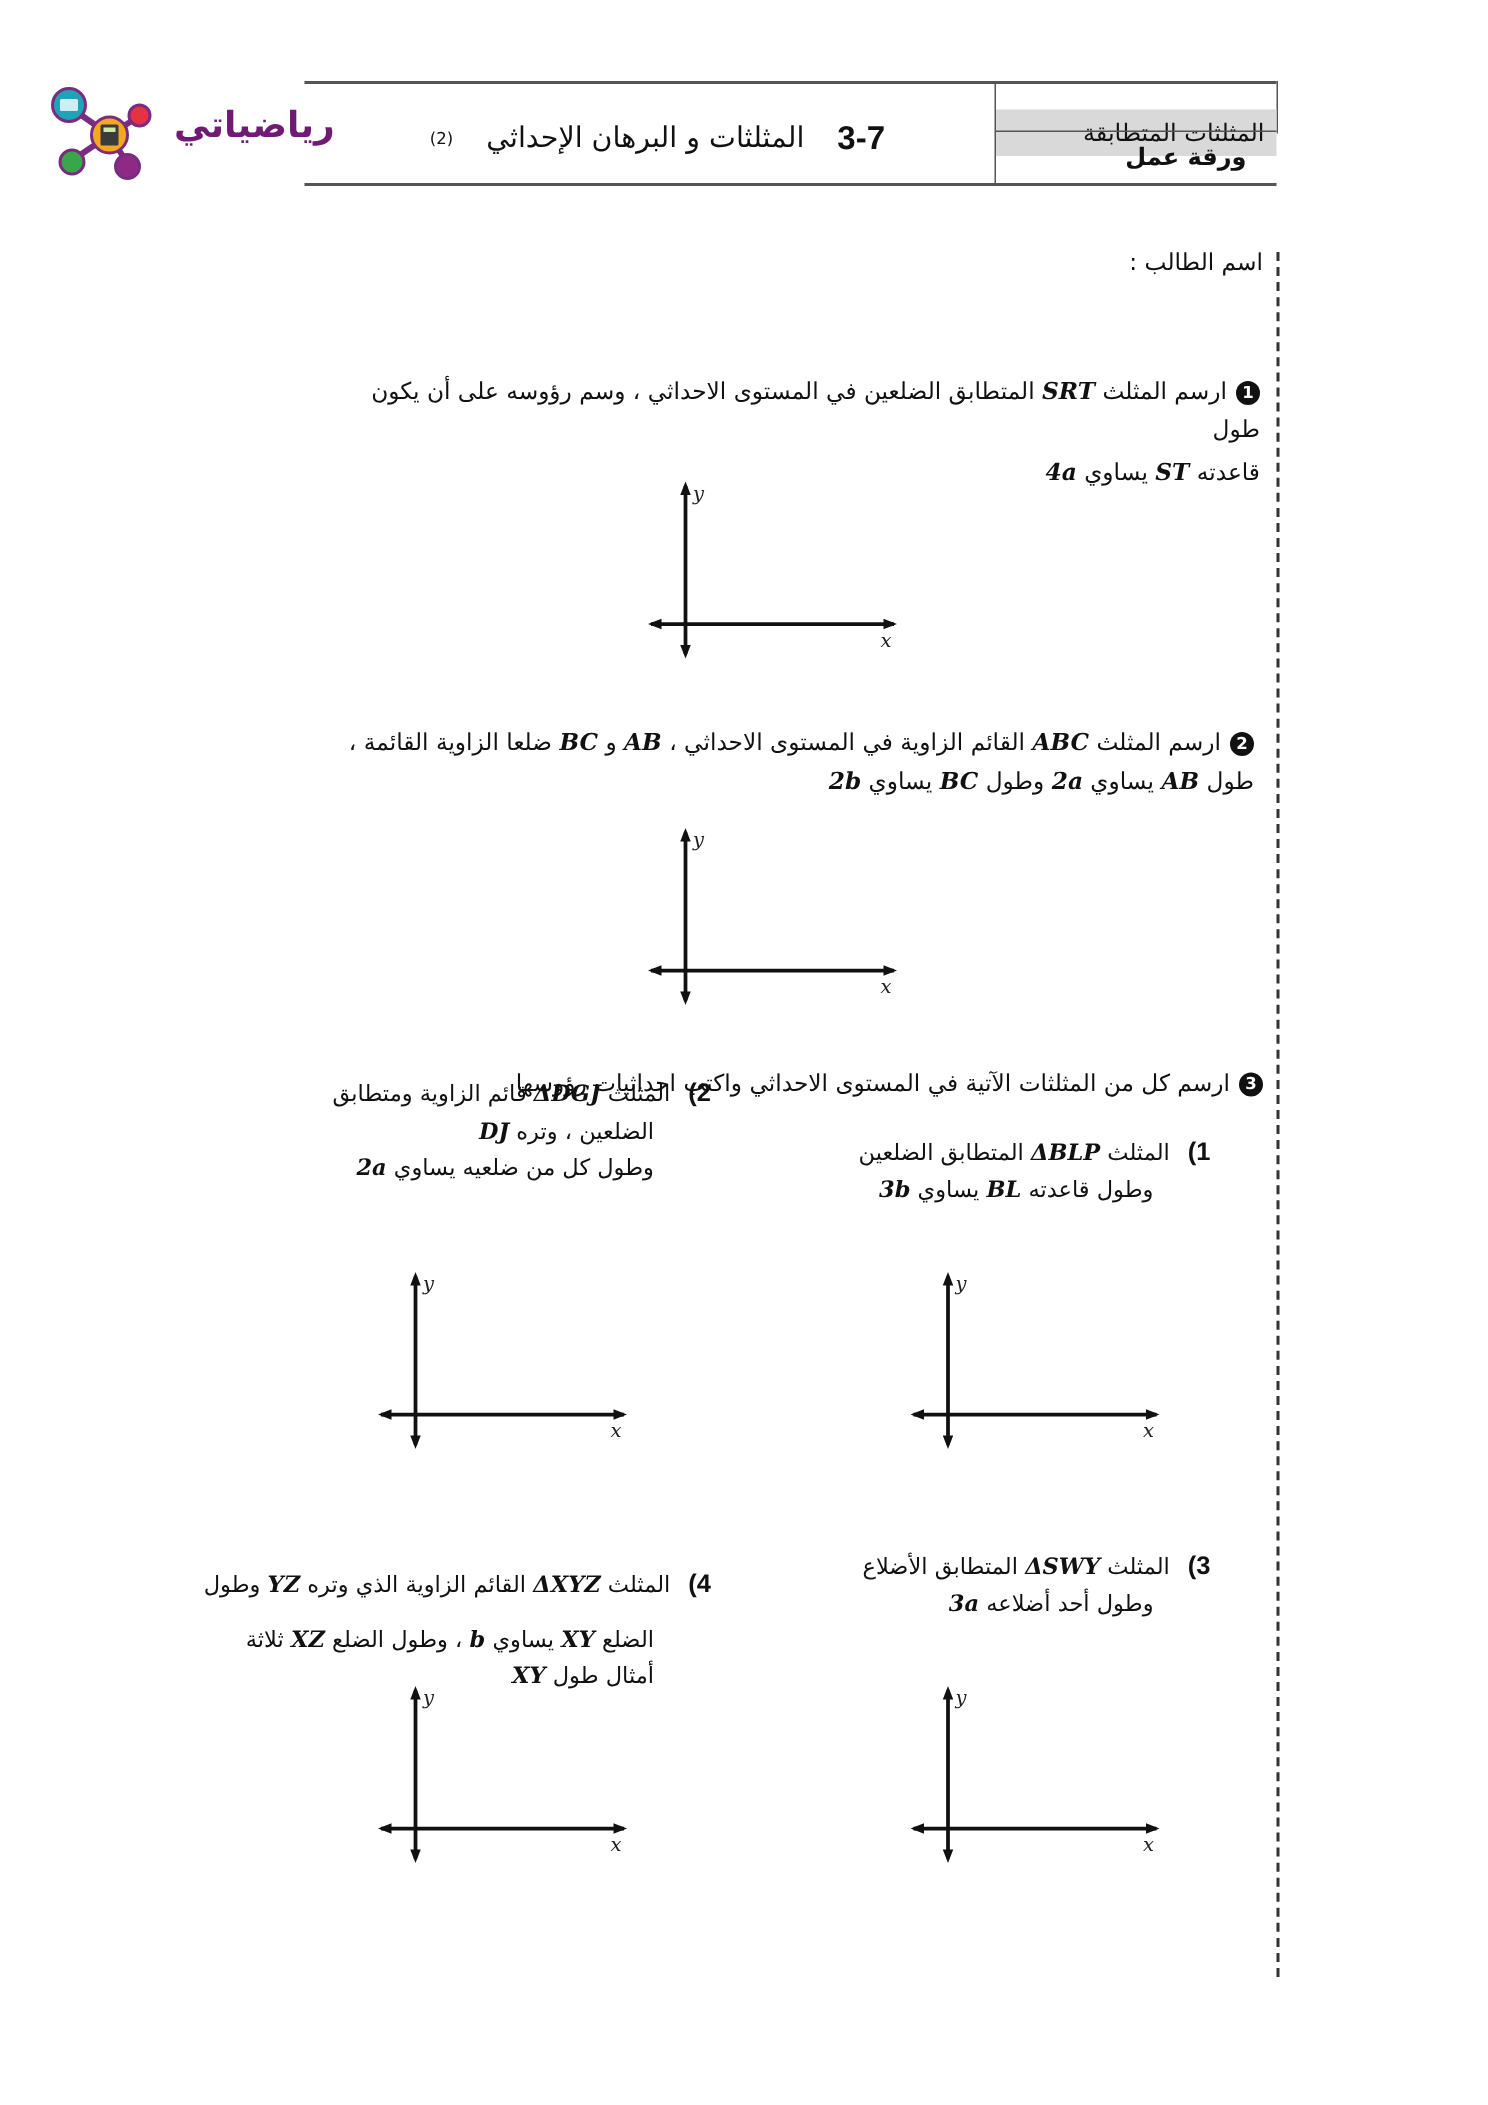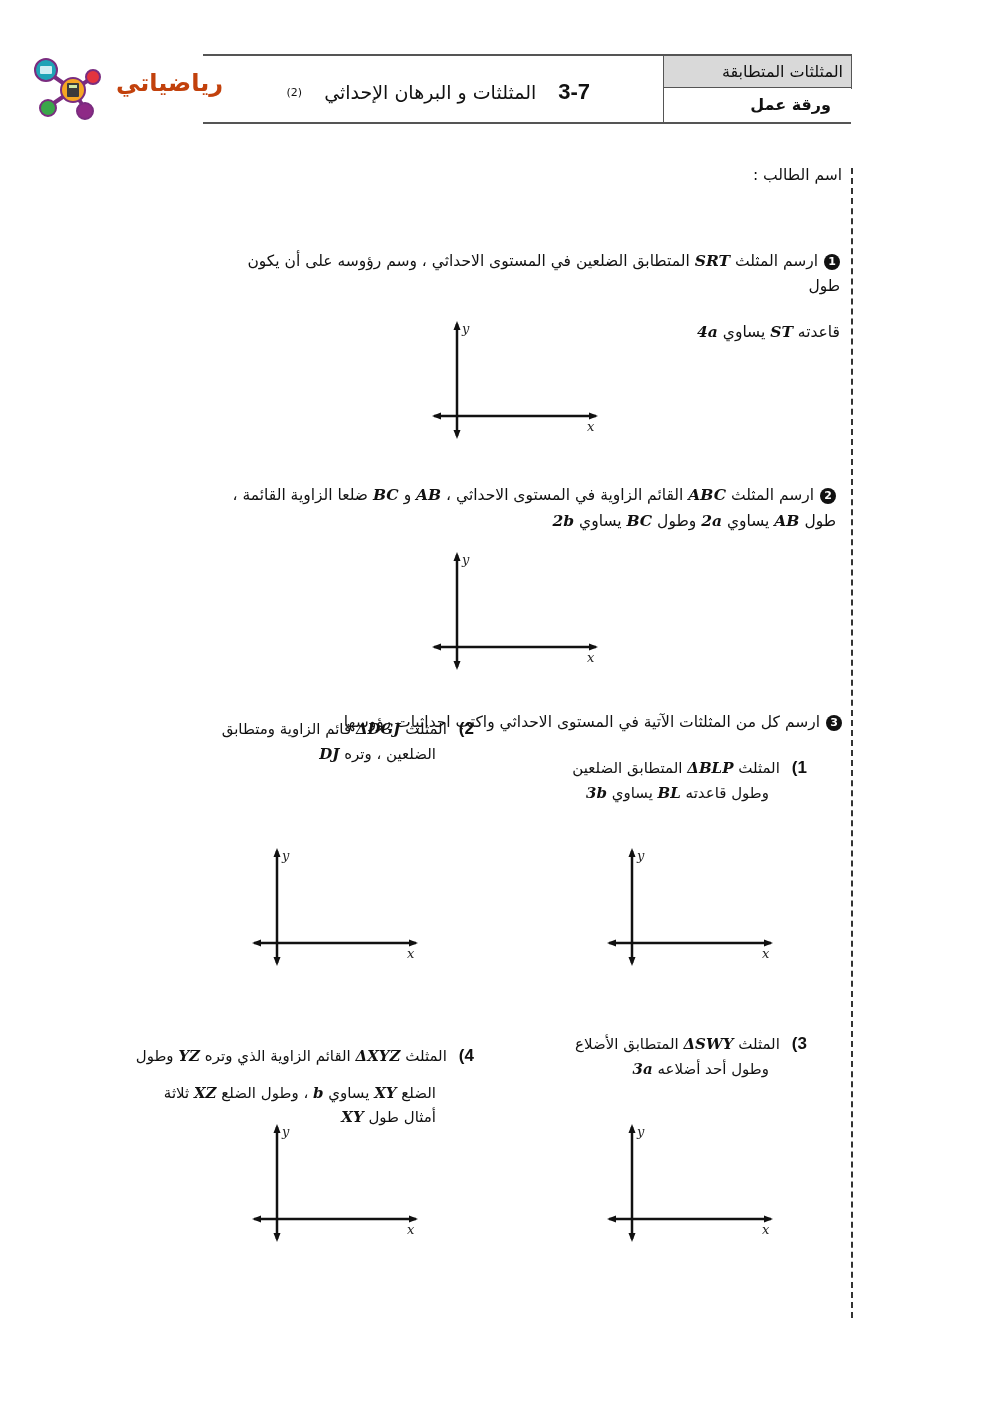--- a/index.html
+++ b/index.html
@@ -5,21 +5,21 @@
   html, body { margin: 0; padding: 0; background: #ffffff; }
   body { width: 992px; height: 1403px; position: relative; overflow: hidden;
          font-family: "DejaVu Sans", sans-serif; color: #111; }
   .abs { position: absolute; }
   .m { font-family: "DejaVu Serif", serif; font-weight: bold; font-style: italic; direction: ltr; unicode-bidi: isolate; }
 
   
   .hdr-line { position: absolute; height: 2px; background: #555; }
   .hdr-vline { position: absolute; width: 1px; background: #555; }
   .hdr-cell { position: absolute; font-size: 16px; text-align: right; direction: rtl; }
-  .hdr-cell.shaded { background: #d9d9d9; }
+  .hdr-cell.shaded { background: #d9d9d9; margin-top: 17px; }
   .title { position: absolute; left: 260px; top: 76px; width: 330px; height: 32px; direction: rtl;
            font-size: 19px; display: flex; align-items: center; gap: 22px; }
   .title .num { font-family: "Liberation Sans", sans-serif; font-weight: bold; font-size: 22px; direction: ltr; }
   .title .sub { font-size: 11px; }
 
   
   .dash { position: absolute; left: 851px; top: 168px; width: 0; height: 1150px;
           border-left: 2px dashed #333; }
 
   .q { position: absolute; direction: rtl; font-size: 15.5px; line-height: 25px; text-align: right; }
@@ -27,21 +27,21 @@
             font-size: 11px; line-height: 16px; text-align: center; font-weight: bold; margin-left: 6px;
             font-family: "DejaVu Sans", sans-serif; vertical-align: 1px; }
   .sub-q { position: absolute; direction: rtl; font-size: 15px; line-height: 24.5px; text-align: right; }
   .sub-q .idx { font-family: "Liberation Sans", sans-serif; font-weight: bold; font-size: 17px; margin-left: 12px; }
 
   svg.axes { position: absolute; overflow: visible; }
   svg.axes text { font-family: "DejaVu Serif", serif; font-style: italic; font-size: 13px; fill: #222; }
 
   
   .logo { position: absolute; left: 30px; top: 55px; width: 140px; height: 70px; }
-  .logo-text { position: absolute; left: 86px; top: 14px; font-size: 24px; font-weight: bold; color: #c2410c;
+  .logo-text { position: absolute; left: 86px; top: 14px; font-size: 24px; font-weight: bold; color: #701a75;
                direction: rtl; font-family: "DejaVu Sans", sans-serif; letter-spacing: -1px; }
 </style>
 </head>
 <body>
 
 <div class="logo">
   <svg width="140" height="70" viewBox="0 0 140 70">
     <line x1="43" y1="35" x2="16" y2="16" stroke="#7a2c7f" stroke-width="4"></line>
     <line x1="43" y1="35" x2="62" y2="23" stroke="#7a2c7f" stroke-width="4"></line>
     <line x1="43" y1="35" x2="18" y2="52" stroke="#7a2c7f" stroke-width="4"></line>
@@ -74,21 +74,21 @@
 </div>
 
 <div class="dash"></div>
 
 <div class="q" style="right:150px; top:163px; width:300px;">اسم الطالب :</div>
 
 <div class="q" style="right:152px; top:248px; width:620px;">
   <div>
     <span class="bullet">1</span><span>ارسم المثلث </span><span class="m">SRT</span><span> المتطابق الضلعين في المستوى الاحداثي ، وسم رؤوسه على أن يكون طول</span>
   </div>
-  <div style="margin-top:20px;">
+  <div style="margin-top:3px;">
     <span>قاعدته </span><span class="m">ST</span><span>  يساوي </span><span class="m">4a</span>
   </div>
 </div>
 
 <div class="q" style="right:156px; top:482px; width:640px;">
   <div>
     <span class="bullet">2</span><span>ارسم المثلث </span><span class="m">ABC</span><span> القائم الزاوية في المستوى الاحداثي ، </span><span class="m">AB</span><span> و </span><span class="m">BC</span><span> ضلعا الزاوية القائمة ،</span>
   </div>
   <div>
     <span>طول </span><span class="m">AB</span><span> يساوي </span><span class="m">2a</span><span> وطول </span><span class="m">BC</span><span> يساوي </span><span class="m">2b</span>
@@ -100,20 +100,21 @@
 </div>
 
 <div class="sub-q" style="right:185px; top:756px; width:260px;">
   <div><span class="idx">1)</span><span>المثلث </span><span class="m">ΔBLP</span><span> المتطابق الضلعين</span></div>
   <div style="padding-right:38px;"><span>وطول قاعدته </span><span class="m">BL</span><span> يساوي </span><span class="m">3b</span></div>
 </div>
 
 <div class="sub-q" style="right:518px; top:717px; width:260px;">
   <div><span class="idx">2)</span><span>المثلث </span><span class="m">ΔDGJ</span><span> قائم الزاوية ومتطابق</span></div>
   <div style="padding-right:38px;"><span>الضلعين ، وتره </span><span class="m">DJ</span></div>
+  <div style="padding-right:38px;"><span>وطول كل من ضلعيه يساوي </span><span class="m">2a</span></div>
 </div>
 
 <div class="sub-q" style="right:185px; top:1032px; width:260px;">
   <div><span class="idx">3)</span><span>المثلث </span><span class="m">ΔSWY</span><span> المتطابق الأضلاع</span></div>
   <div style="padding-right:38px;"><span>وطول أحد أضلاعه </span><span class="m">3a</span></div>
 </div>
 
 <div class="sub-q" style="right:518px; top:1044px; width:340px;">
   <div><span class="idx">4)</span><span>المثلث </span><span class="m">ΔXYZ</span><span> القائم الزاوية الذي وتره </span><span class="m">YZ</span><span> وطول</span></div>
   <div style="padding-right:38px;margin-top:12px;"><span>الضلع </span><span class="m">XY</span><span> يساوي </span><span class="m">b</span><span> ، وطول الضلع </span><span class="m">XZ</span><span> ثلاثة</span></div>

